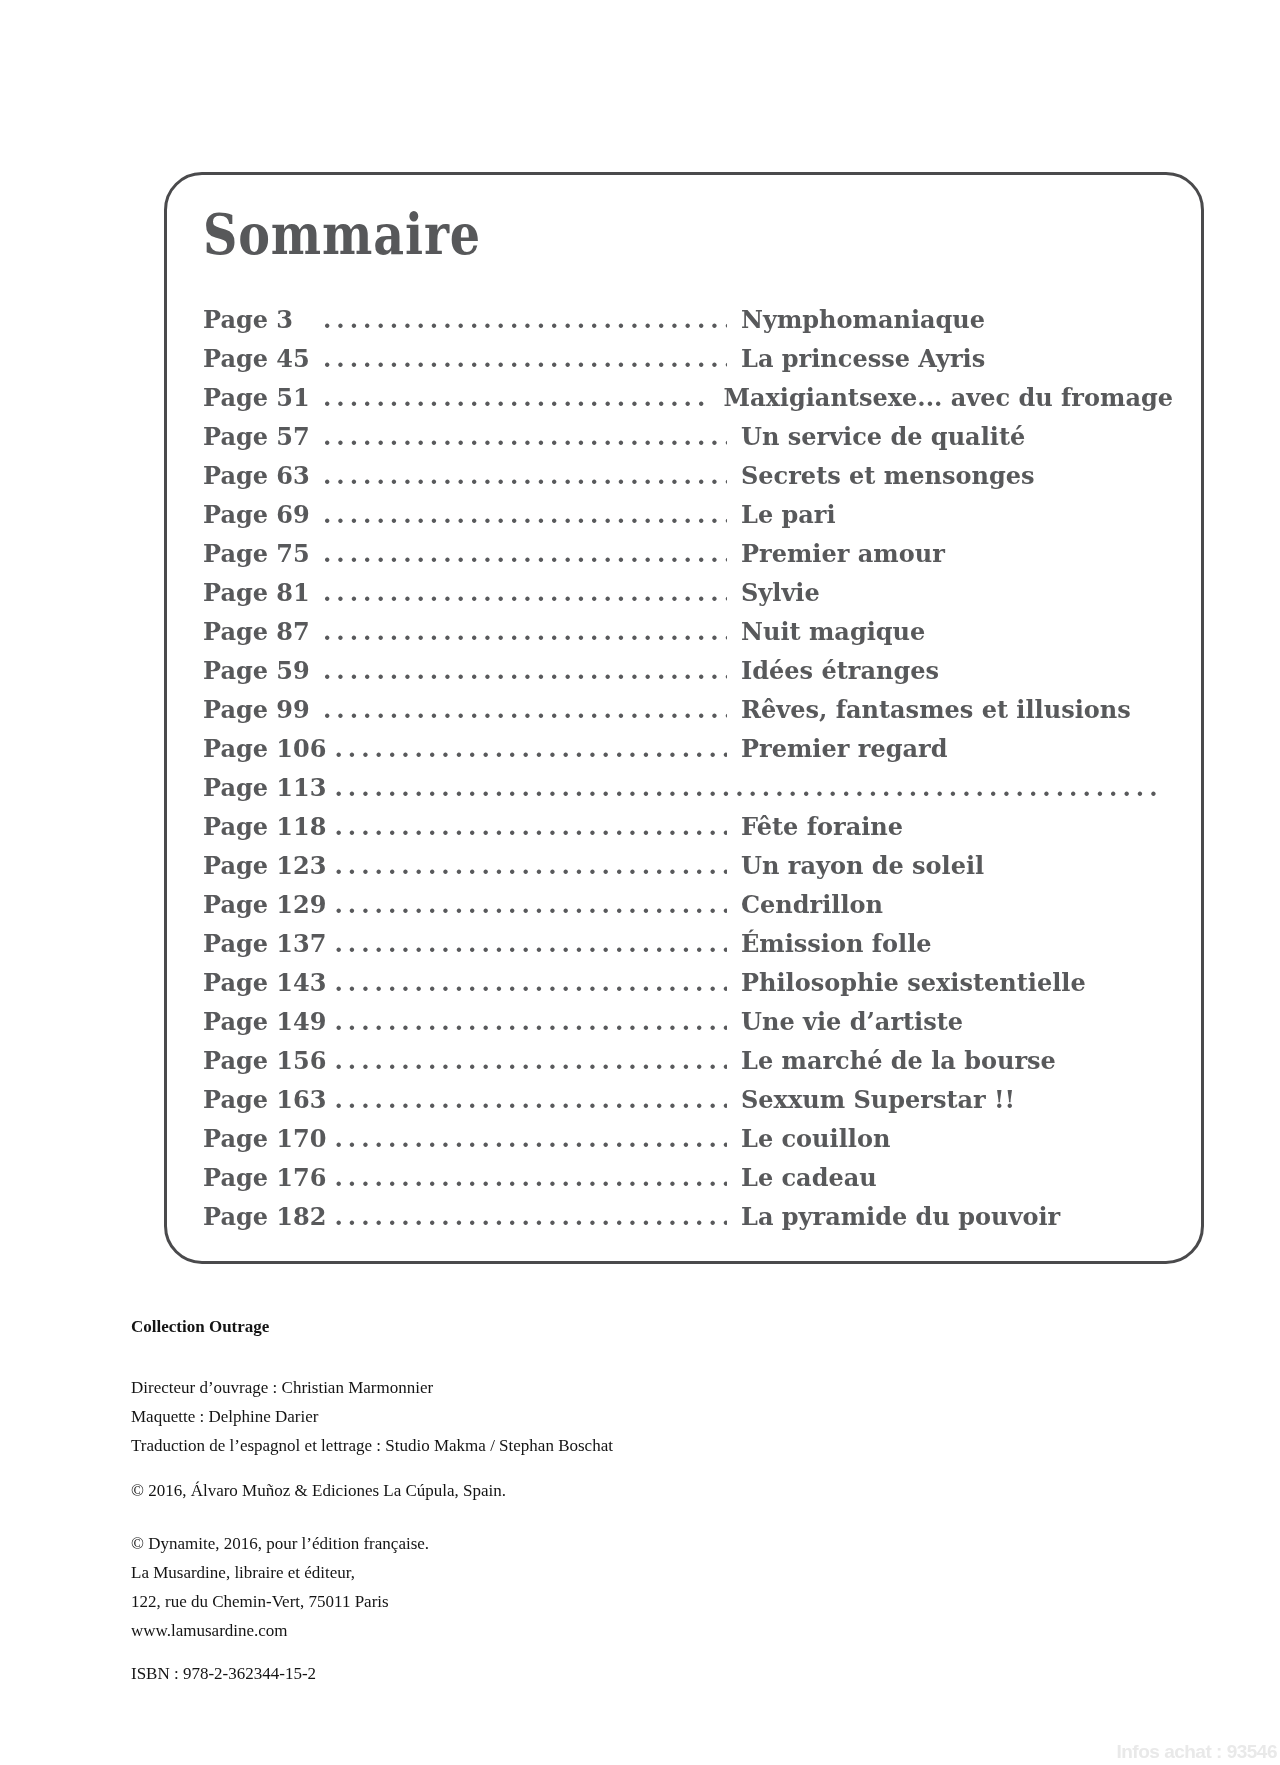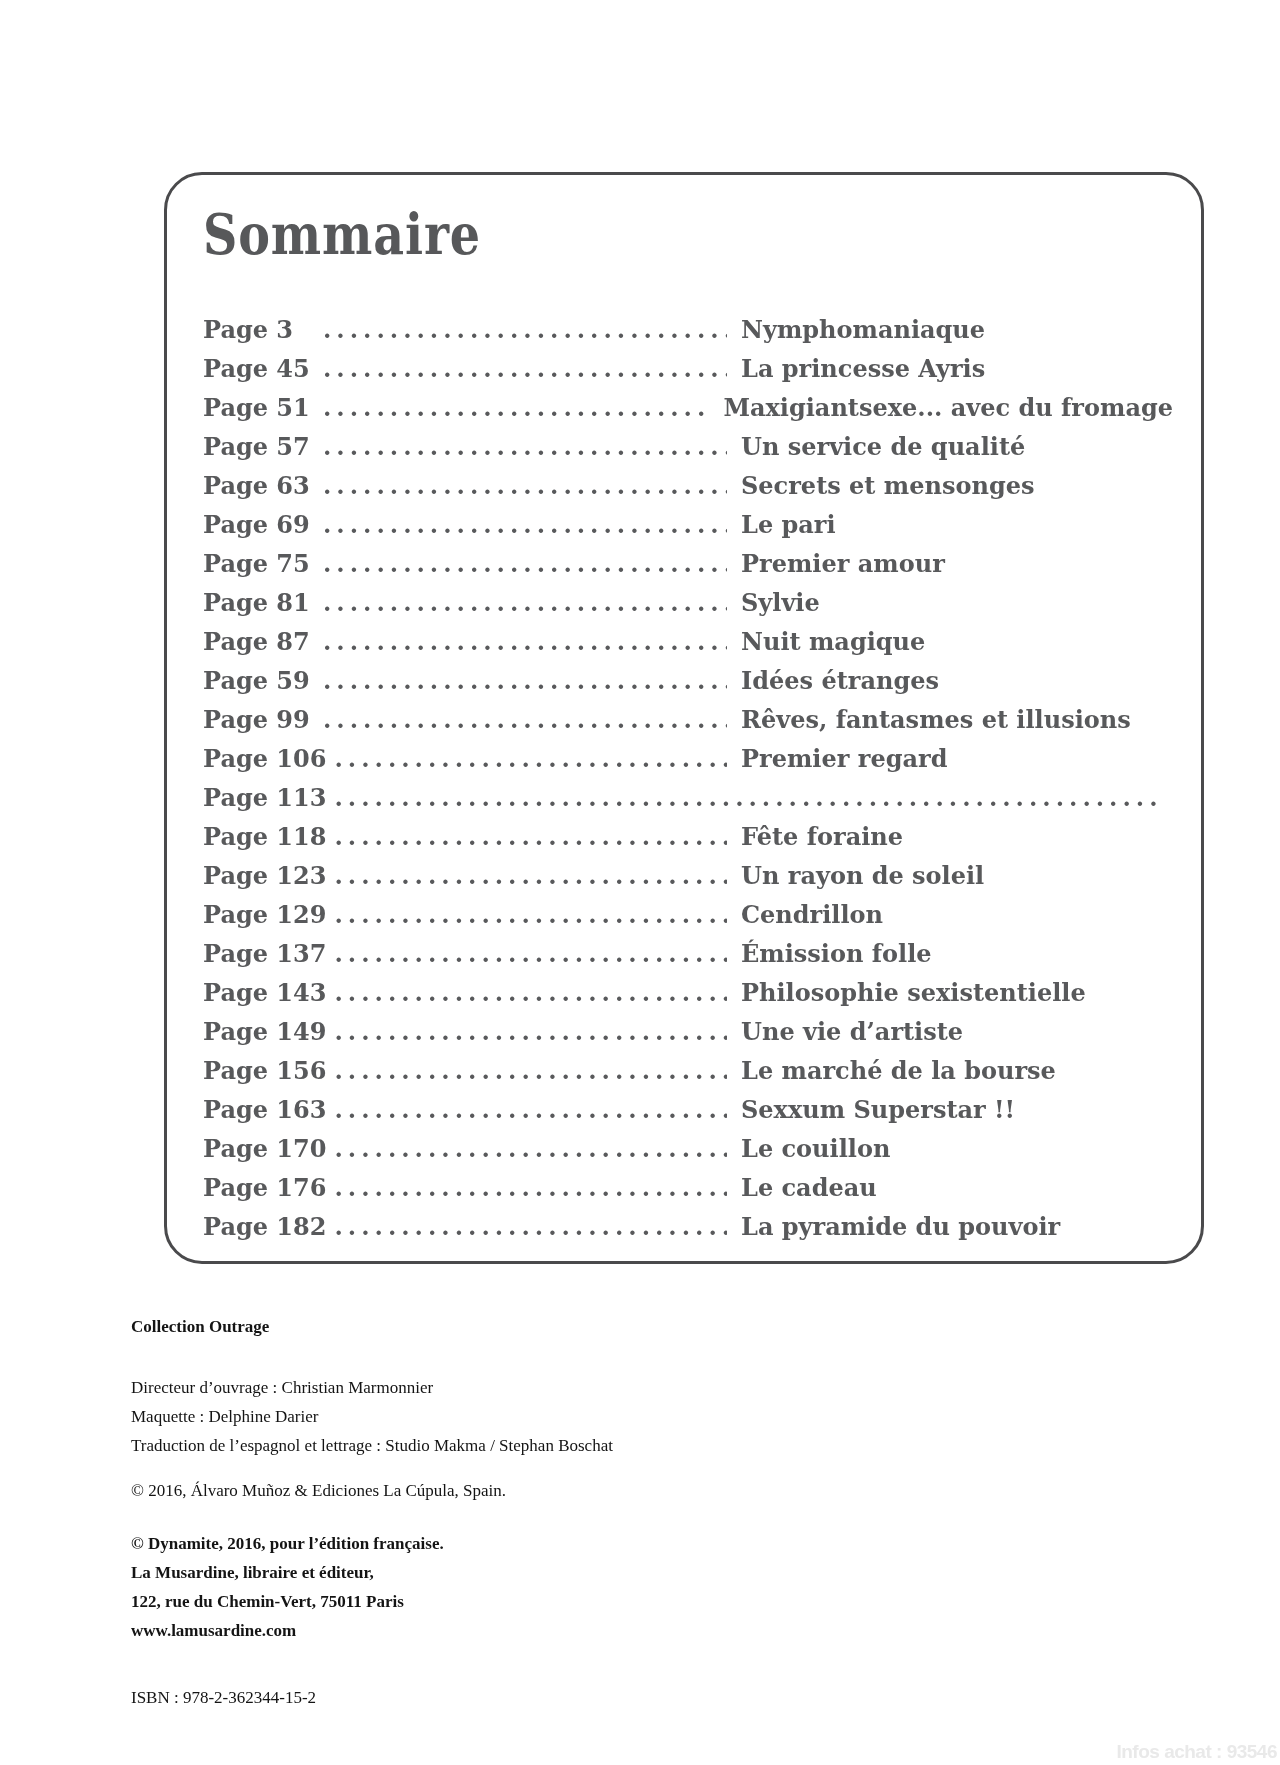--- a/index.html
+++ b/index.html
@@ -35,21 +35,21 @@
     letter-spacing: 1px;
     transform: scaleX(0.85);
     transform-origin: left center;
     white-space: nowrap;
   }
   .toc-list {
     margin-top: 42px;
   }
   .toc-row {
     display: flex;
-    align-items: flex-end;
+    align-items: flex-start;
     height: 39px;
     font-size: 24px;
     font-weight: bold;
     color: #58595b;
     white-space: nowrap;
   }
   .toc-page {
     flex: 0 0 auto;
     min-width: 112px;
   }
@@ -75,21 +75,21 @@
     line-height: 29px;
     color: #141414;
   }
   .colophon p { margin: 0; }
   .collection-title {
     font-weight: bold;
     margin: 0 0 32px 0 !important;
   }
   .credits-block    { margin: 0 15px 16px 0; }
   .copyright-block  { margin: 0 0 24px 0; }
-  .edition-block    { margin: 0 0 38px 0; font-weight: bold; }
+  .edition-block    { margin: 0 0 14px 0; }
 
   
   .watermark {
     position: absolute;
     right: 3px;
     bottom: 2px;
     font-family: "Liberation Sans", sans-serif;
     font-size: 19px;
     font-weight: bold;
     letter-spacing: -0.5px;

